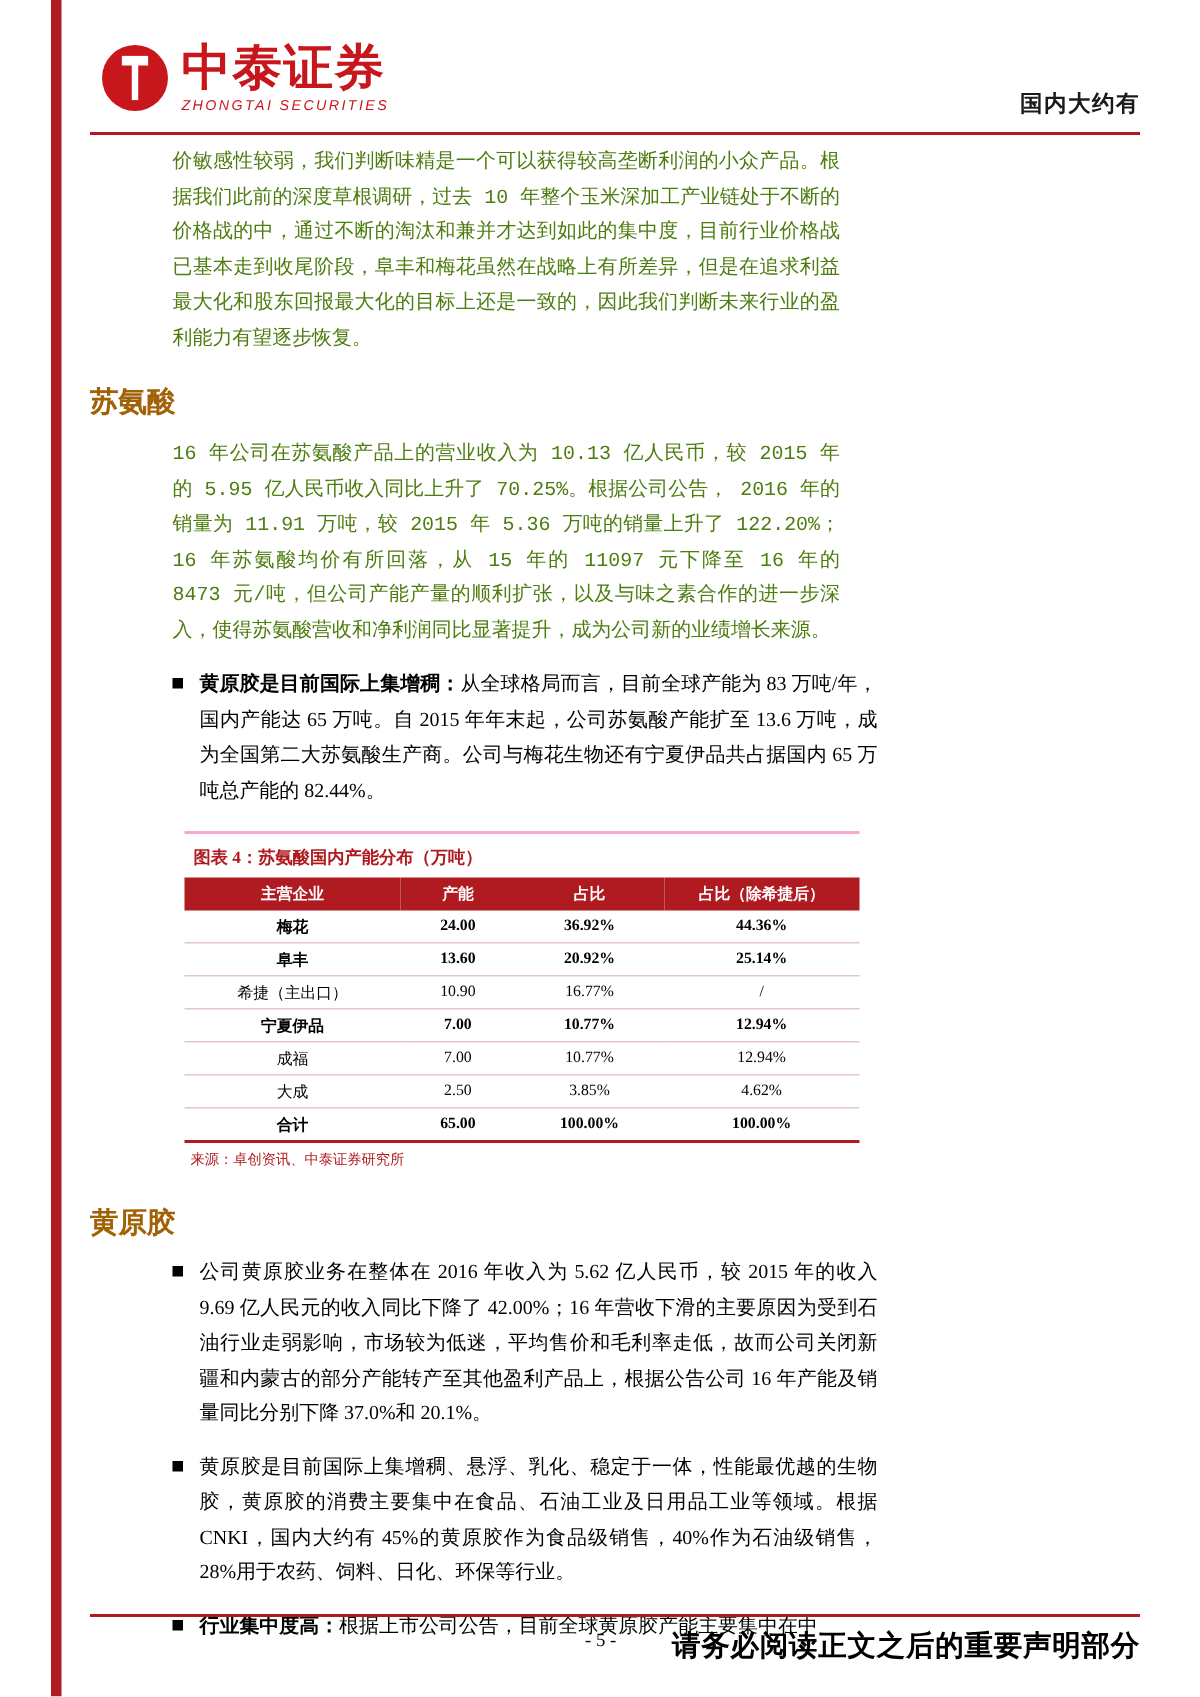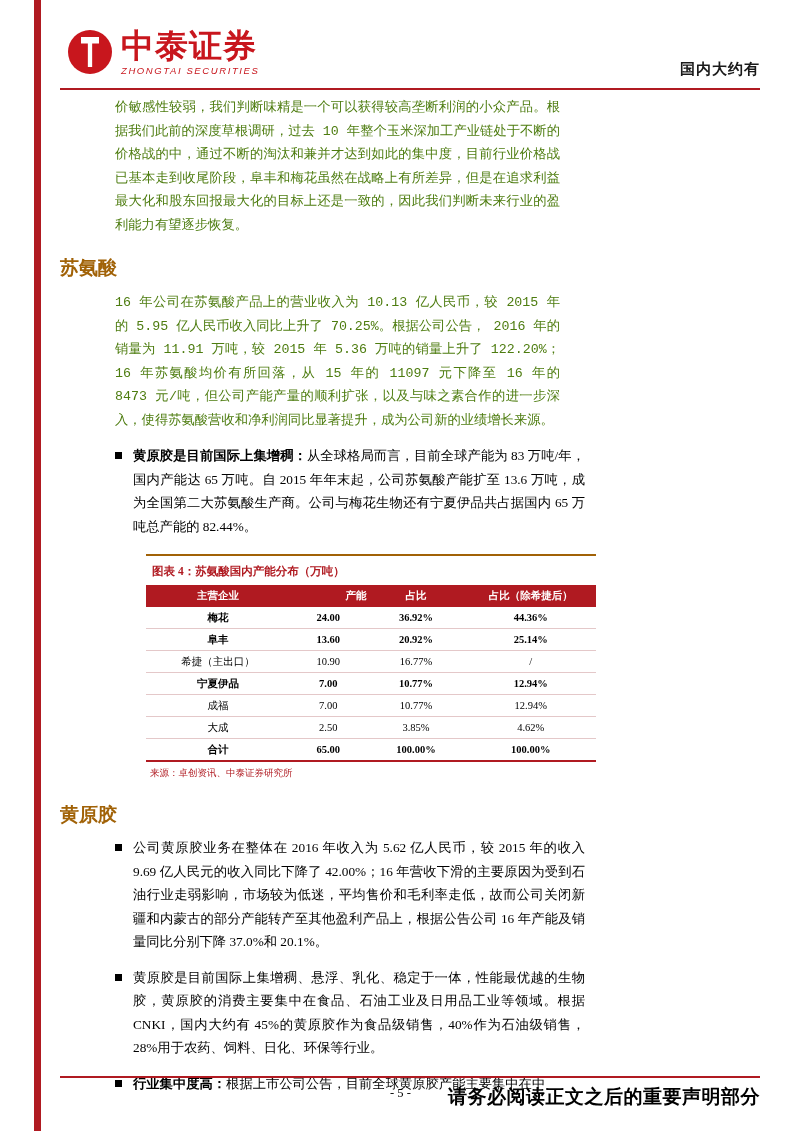--- a/index.html
+++ b/index.html
@@ -149,24 +149,24 @@
     line-height: 23.5px;
     text-align: justify;
     flex: 1 1 auto;
   }
   .b {
     font-weight: bold;
   }
 
   
   .figure {
-    margin-left: 86px;
+    margin-left: 63px;
     margin-top: 16px;
     width: 450px;
-    border-top: 2px solid #a16207;
+    border-top: 2px solid #f9a8d4;
     padding-top: 6px;
   }
   .fig-caption {
     font-size: 11.5px;
     font-weight: bold;
     color: #b01a21;
     padding: 2px 0 6px 6px;
   }
   table.fig-table {
     border-collapse: collapse;
@@ -276,21 +276,21 @@
       <div class="bullet-sq"></div>
       <div class="bullet-text"><span class="b">黄原胶是目前国际上集增稠：</span><span>从全球格局而言，目前全球产能为 83 万吨/年，国内产能达 65 万吨。自 2015 年年末起，公司苏氨酸产能扩至 13.6 万吨，成为全国第二大苏氨酸生产商。公司与梅花生物还有宁夏伊品共占据国内 65 万吨总产能的 82.44%。</span></div>
     </div>
 
     <div class="figure">
       <div class="fig-caption">图表 4：苏氨酸国内产能分布（万吨）</div>
       <table class="fig-table">
         <thead>
           <tr>
             <th style="width:32%;">主营企业</th>
-            <th style="width:17%;text-align:right;">产能</th>
+            <th style="width:17%;">产能</th>
             <th style="width:22%;">占比</th>
             <th style="width:29%;">占比（除希捷后）</th>
           </tr>
         </thead>
         <tbody>
           <tr class="bold-row">
             <td>梅花</td>
             <td>24.00</td>
             <td>36.92%</td>
             <td>44.36%</td>

